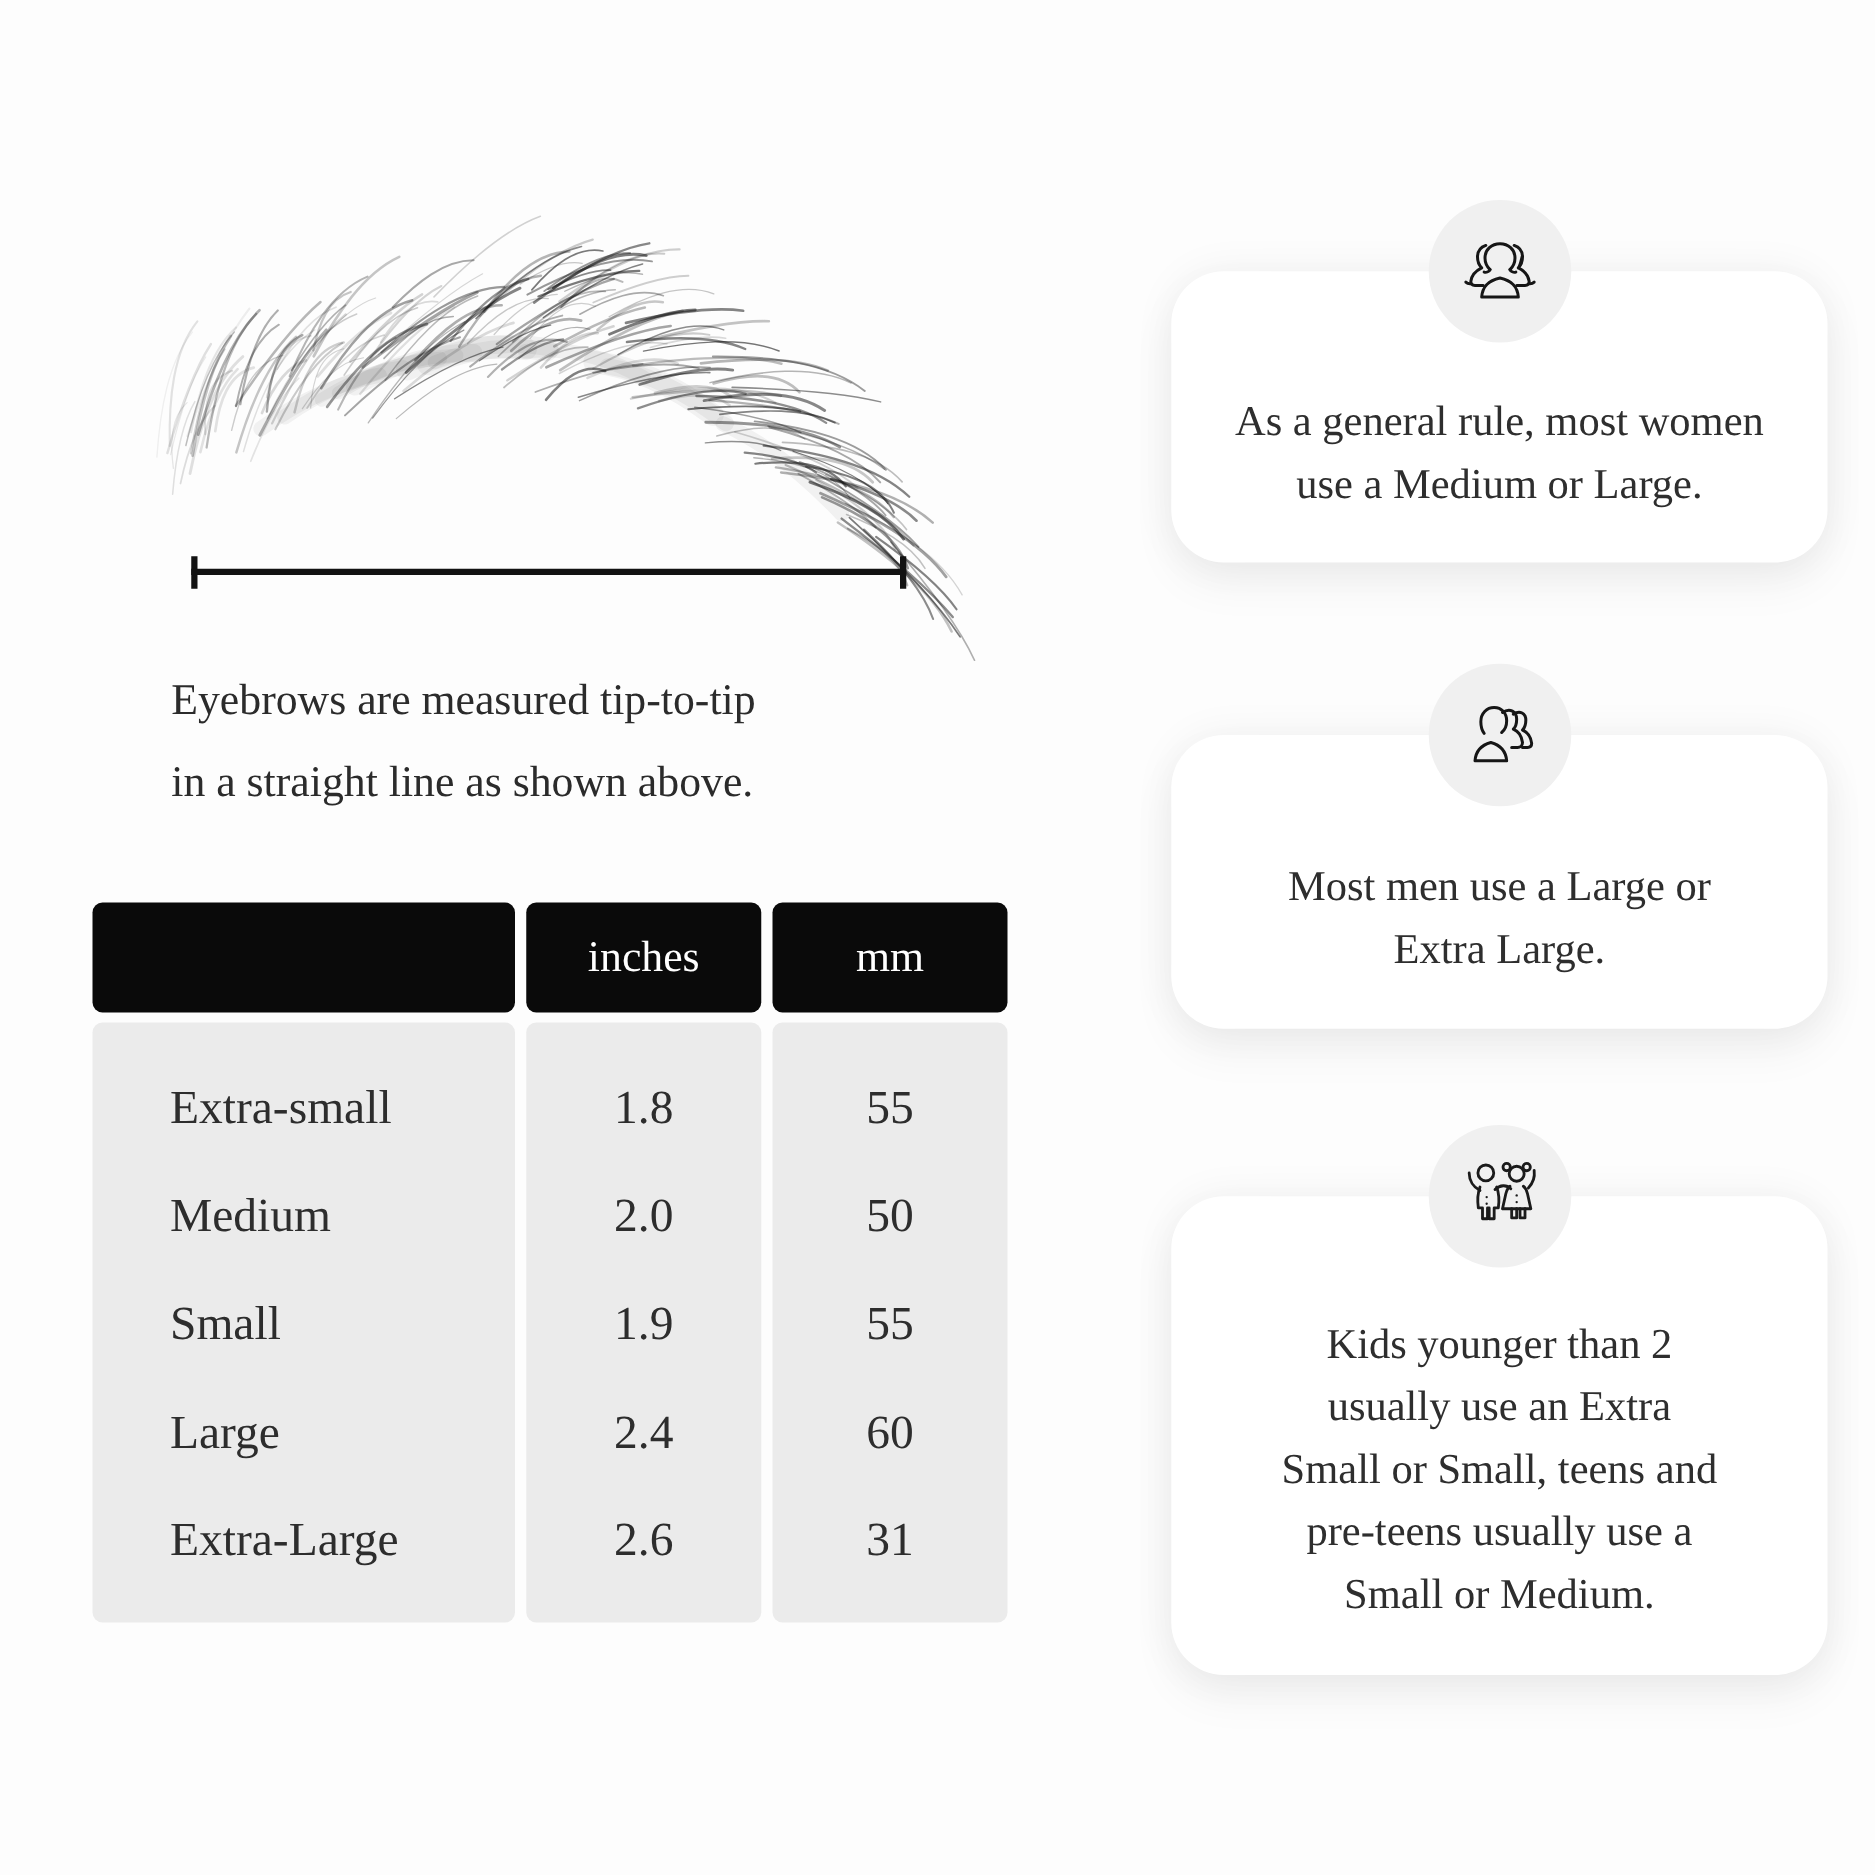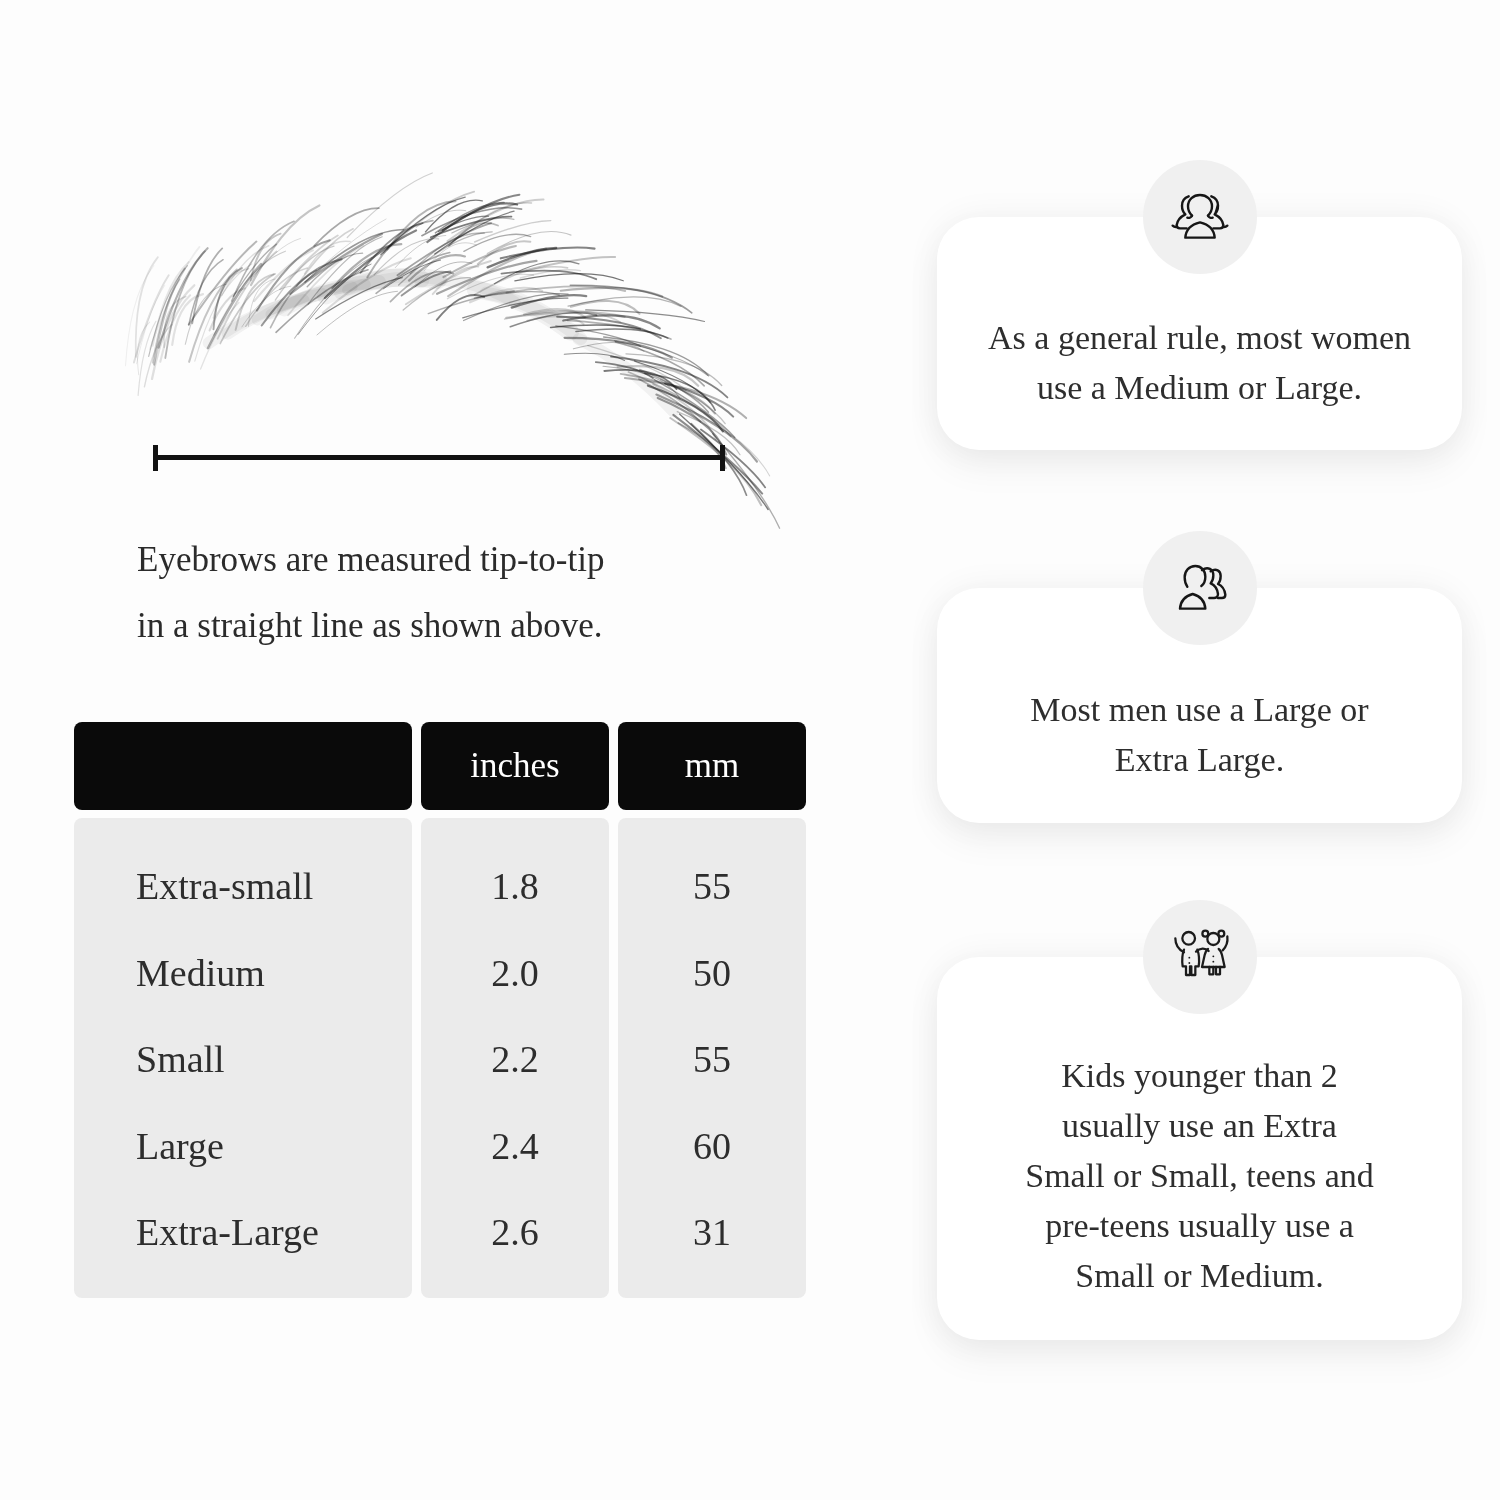--- a/index.html
+++ b/index.html
@@ -256,21 +256,21 @@
       <div class="tcol">
         <div class="cell lab">Extra-small</div>
         <div class="cell lab">Medium</div>
         <div class="cell lab">Small</div>
         <div class="cell lab">Large</div>
         <div class="cell lab">Extra-Large</div>
       </div>
       <div class="tcol">
         <div class="cell num">1.8</div>
         <div class="cell num">2.0</div>
-        <div class="cell num">2.2</div>
+        <div class="cell num">1.9</div>
         <div class="cell num">2.4</div>
         <div class="cell num">2.6</div>
       </div>
       <div class="tcol">
         <div class="cell num">55</div>
         <div class="cell num">50</div>
         <div class="cell num">55</div>
         <div class="cell num">60</div>
         <div class="cell num">31</div>
       </div>

